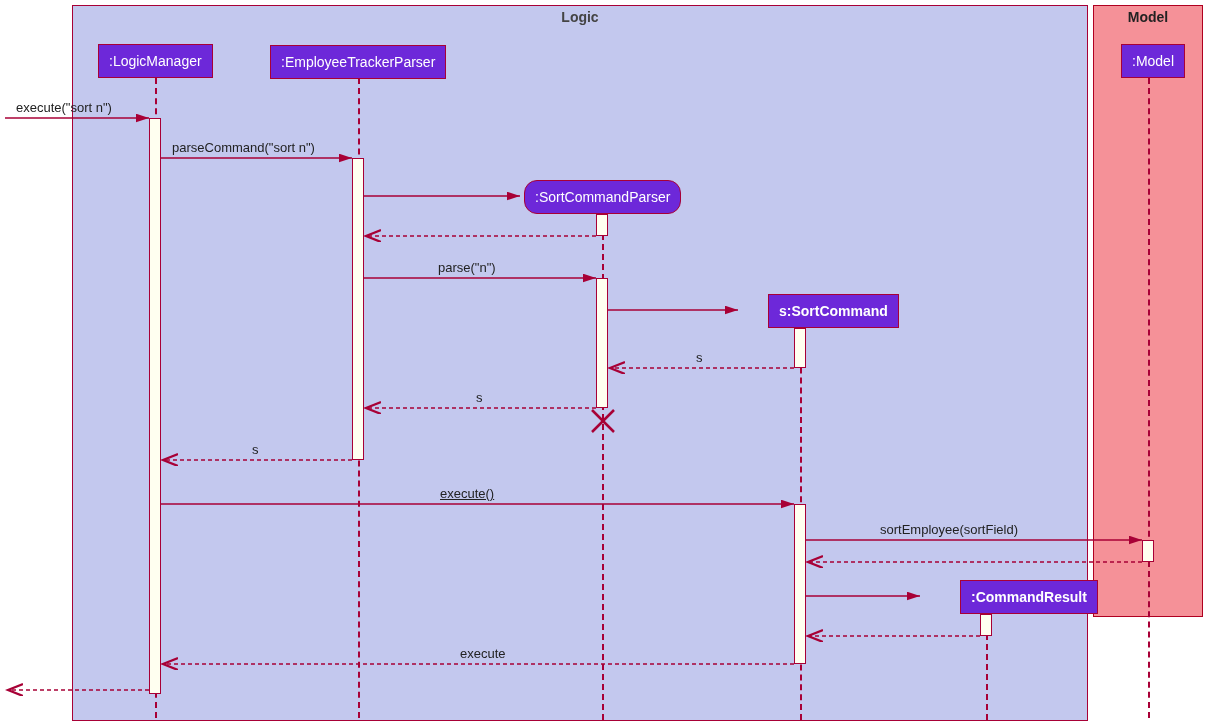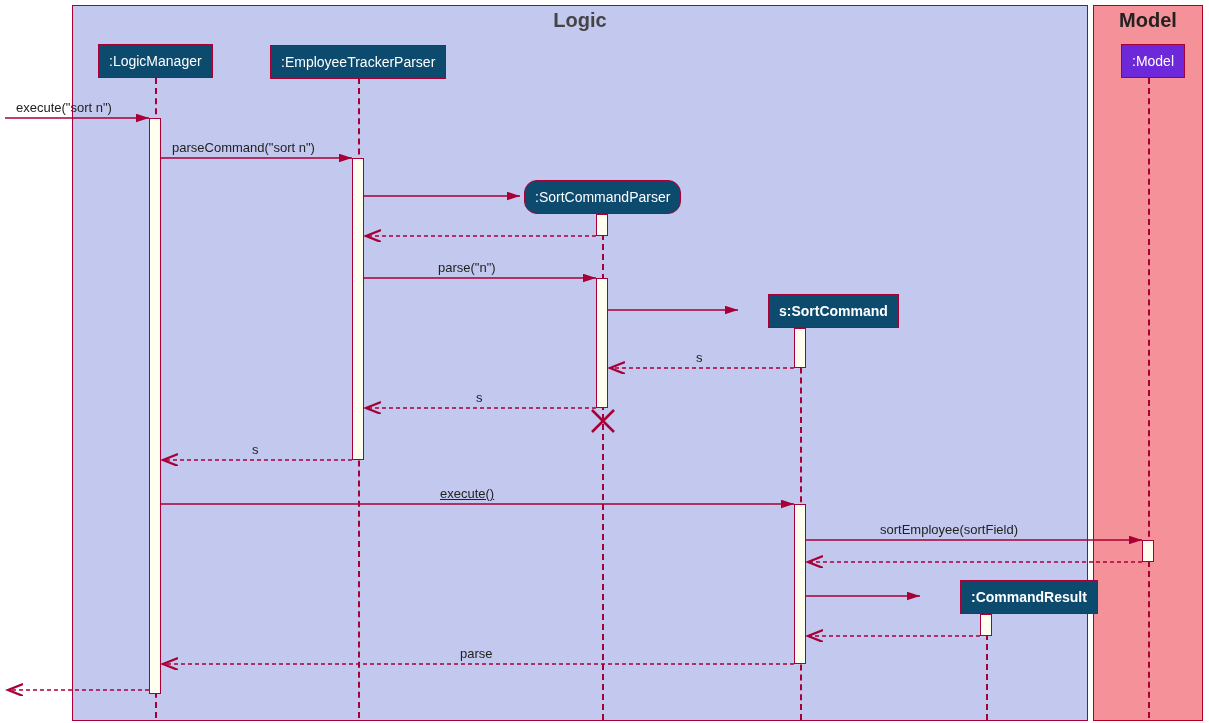--- a/index.html
+++ b/index.html
@@ -25,25 +25,25 @@
     border-color: #b00020;
   }
   .region-label {
     position: absolute;
     top: 0;
     left: 50%;
     transform: translateX(-50%);
     font-weight: bold;
     color: #444;
     padding: 3px 0;
-    font-size: 20px;
+    font-size: 14px;
   }
   .participant {
     position: absolute;
-    background: #0c4a6e;
+    background: #6d28d9;
     border: 1.5px solid #a80036;
     color: #fff;
     padding: 8px 10px;
     text-align: center;
     white-space: nowrap;
     font-size: 14px;
   }
   .participant.model-p {
     background: #6d28d9;
   }
@@ -75,21 +75,21 @@
     position: absolute;
     color: #a80036;
   }
 </style>
 </head>
 <body>
 
 <div class="region region-logic" style="left:72px; top:5px; width:1016px; height:716px;">
   <div class="region-label">Logic</div>
 </div>
-<div class="region region-model" style="left:1093px; top:5px; width:110px; height:716px;">
+<div class="region region-model" style="left:1093px; top:5px; width:110px; height:612px;">
   <div class="region-label" style="color:#222;">Model</div>
 </div>
 
 <div class="lifeline" style="left:155px; top:78px; height:640px;"></div>
 <div class="lifeline" style="left:358px; top:78px; height:640px;"></div>
 <div class="lifeline" style="left:602px; top:214px; height:506px;"></div>
 <div class="lifeline" style="left:800px; top:328px; height:392px;"></div>
 <div class="lifeline" style="left:986px; top:614px; height:106px;"></div>
 <div class="lifeline" style="left:1148px; top:78px; height:640px;"></div>
 
@@ -117,21 +117,21 @@
 </div>
 
 <div class="msg-label" style="left:16px; top:100px;">execute("sort n")</div>
 <div class="msg-label" style="left:172px; top:140px;">parseCommand("sort n")</div>
 <div class="msg-label" style="left:438px; top:260px;">parse("n")</div>
 <div class="msg-label" style="left:696px; top:350px;">s</div>
 <div class="msg-label" style="left:476px; top:390px;">s</div>
 <div class="msg-label" style="left:252px; top:442px;">s</div>
 <div class="msg-label" style="left:440px; top:486px;text-decoration:underline;">execute()</div>
 <div class="msg-label" style="left:880px; top:522px;">sortEmployee(sortField)</div>
-<div class="msg-label" style="left:460px; top:646px;">parse</div>
+<div class="msg-label" style="left:460px; top:646px;">execute</div>
 
 <svg class="overlay">
   <defs>
     <marker id="ah" markerWidth="10" markerHeight="10" refX="9" refY="3" orient="auto">
       <path d="M0,0 L9,3 L0,6 Z" fill="#a80036"></path>
     </marker>
     <marker id="ahOpen" markerWidth="12" markerHeight="12" refX="10" refY="4" orient="auto">
       <path d="M0,0 L10,4 L0,8" fill="none" stroke="#a80036" stroke-width="1.5"></path>
     </marker>
   </defs>

